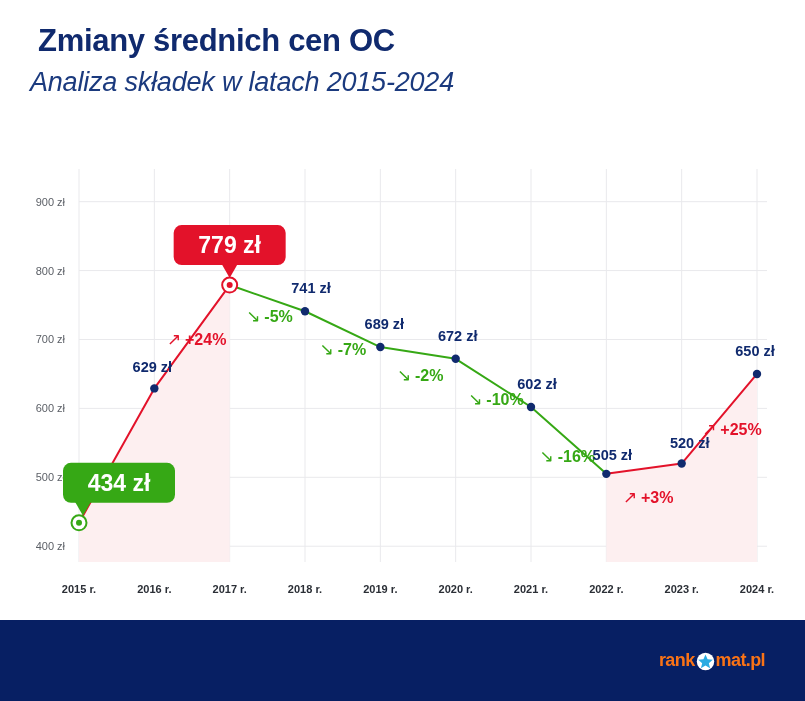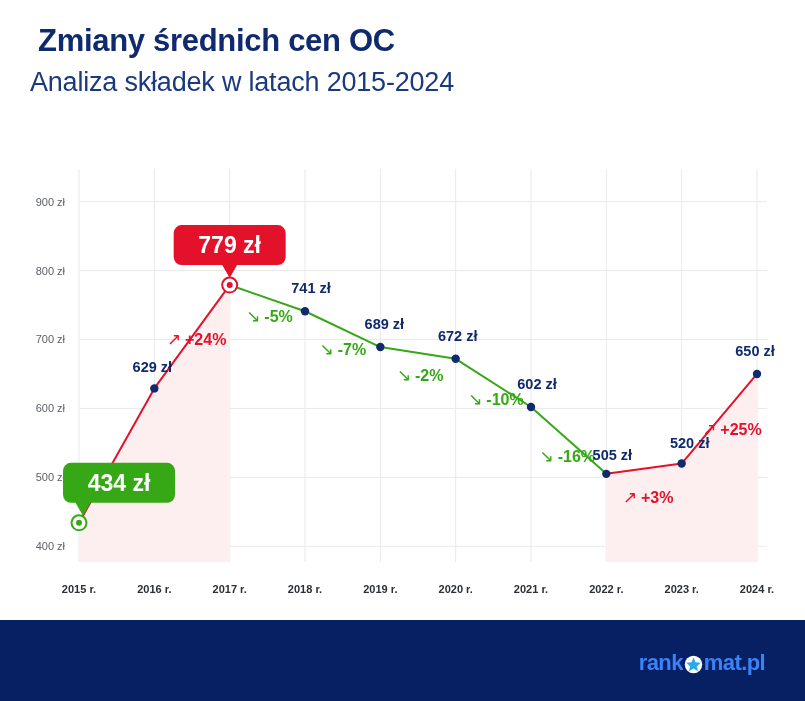--- a/index.html
+++ b/index.html
@@ -37,20 +37,21 @@
     white-space: nowrap;
   }
   .subtitle {
     font-size: 27px;
     font-weight: normal;
     color: #1b3a7e;
     letter-spacing: -0.2px;
     line-height: 1.18;
     margin: 4px 0 0 0;
     white-space: nowrap;
+    font-style: italic;
   }
   
   .chart-area {
     position: absolute;
     left: 0;
     top: 120px;
     width: 805px;
     height: 500px;
   }
   .chart-svg {
@@ -101,23 +102,23 @@
     left: 0;
     top: 620px;
     width: 805px;
     height: 81px;
     background: #071f63;
   }
   .logo {
     position: absolute;
     right: 40px;
     top: 30px;
-    font-size: 22px;
-    font-weight: bold;
-    color: #3b82f6;
+    font-size: 18px;
+    font-weight: bold;
+    color: #f97316;
     letter-spacing: -0.6px;
     display: flex;
     align-items: center;
     font-family: "Liberation Sans", sans-serif;
   }
   .logo .star-wrap {
     display: inline-flex;
     align-items: center;
     justify-content: center;
     width: 19px;

